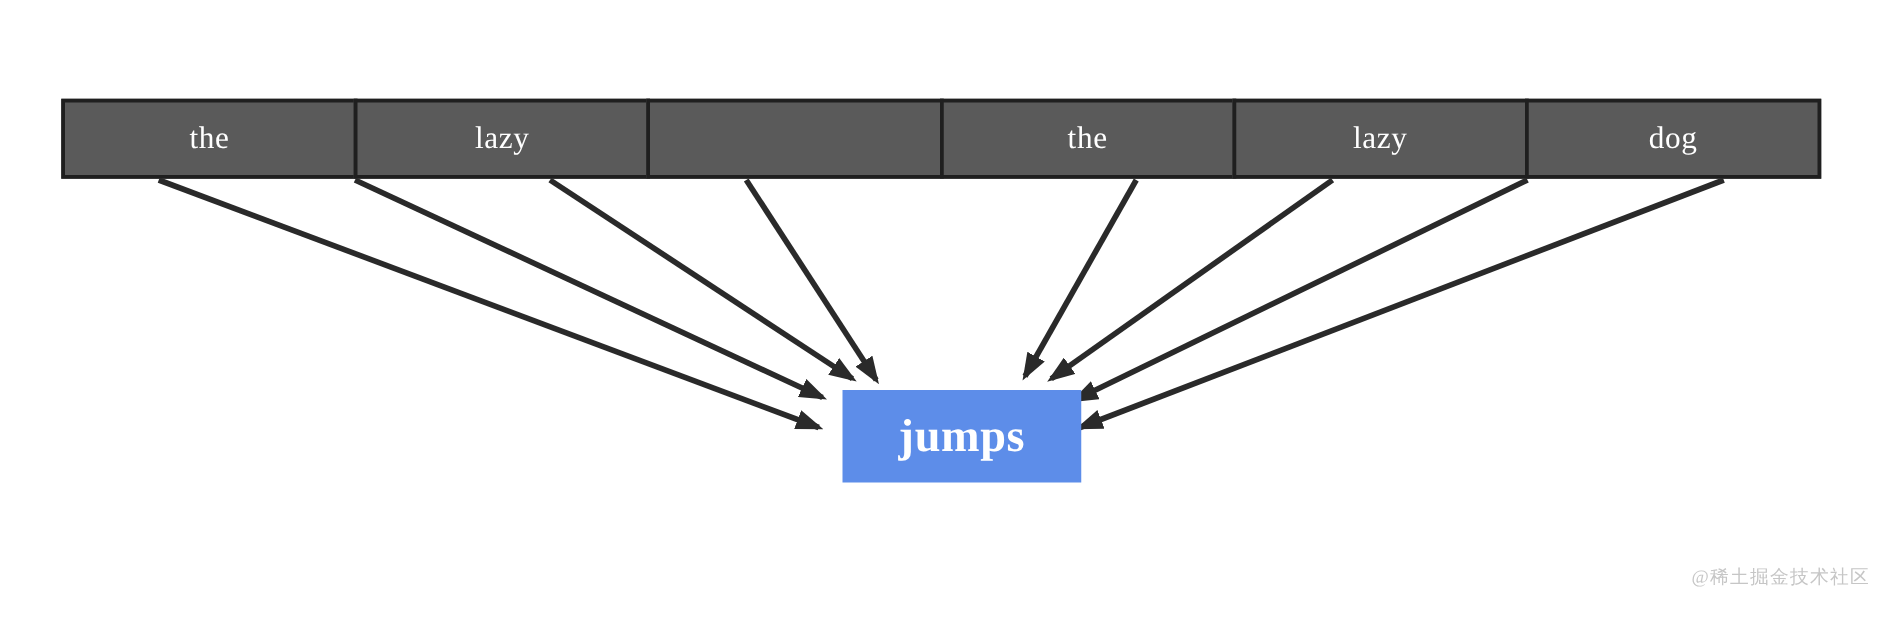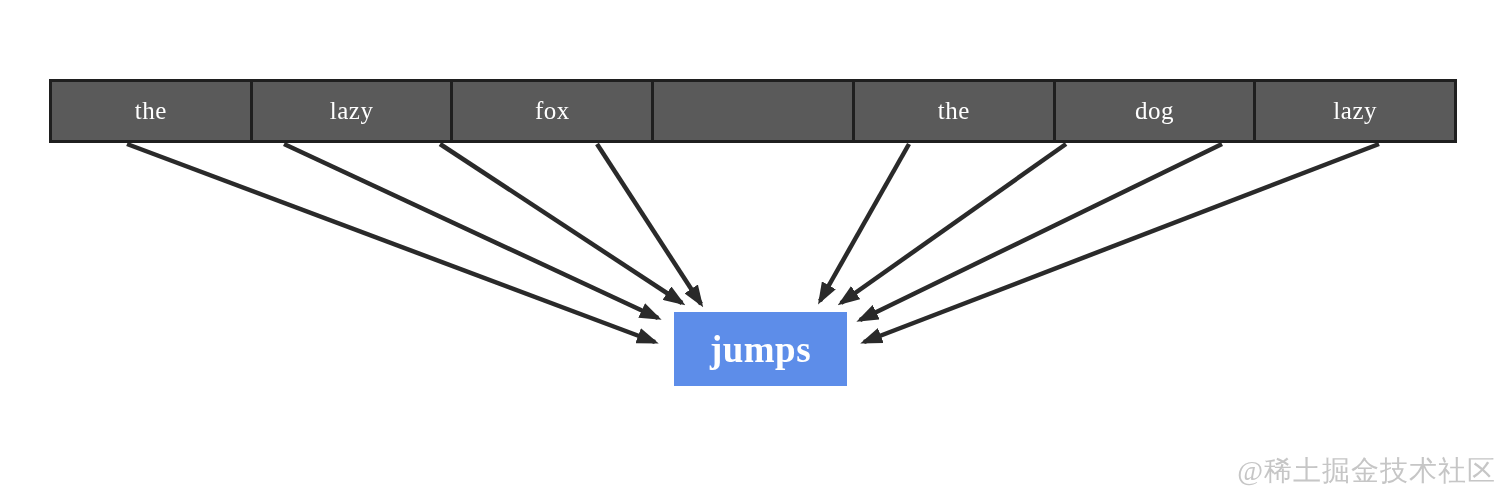--- a/index.html
+++ b/index.html
@@ -51,37 +51,37 @@
     letter-spacing: 0.5px;
     box-sizing: border-box;
   }
   .word-cell:first-child {
     margin-left: 0;
   }
   .center-box {
     position: absolute;
     left: 674px;
     top: 312px;
-    width: 173px;
+    width: 191px;
     height: 74px;
     background: var(--center_bg, #5d8de9);
     display: flex;
     align-items: center;
     justify-content: center;
     color: var(--text, #ffffff);
     font-size: 37px;
     font-weight: bold;
     letter-spacing: 0.5px;
   }
   .watermark {
     position: absolute;
     right: 16px;
     top: 452px;
     color: var(--watermark, #c6c6c6);
-    font-size: 28px;
+    font-size: 15px;
     letter-spacing: 1px;
     white-space: nowrap;
   }
 </style>
 </head>
 <body>
 
 <div class="canvas">
 
   <svg class="arrow-layer" viewBox="0 0 1512 494" xmlns="http://www.w3.org/2000/svg">
@@ -96,24 +96,23 @@
     <line x1="597" y1="144" x2="701" y2="304" marker-end="url(#ah)"></line>
     <line x1="909" y1="144" x2="820" y2="301" marker-end="url(#ah)"></line>
     <line x1="1066" y1="144" x2="841" y2="303" marker-end="url(#ah)"></line>
     <line x1="1222" y1="144" x2="860" y2="320" marker-end="url(#ah)"></line>
     <line x1="1379" y1="144" x2="864" y2="342" marker-end="url(#ah)"></line>
   </svg>
 
   <div class="word-row">
     <div class="word-cell">the</div>
     <div class="word-cell">lazy</div>
-    <div class="word-cell">fox</div>
     <div class="word-cell"></div>
     <div class="word-cell">the</div>
+    <div class="word-cell">lazy</div>
     <div class="word-cell">dog</div>
-    <div class="word-cell">lazy</div>
   </div>
 
   <div class="center-box">jumps</div>
 
   <div class="watermark">@稀土掘金技术社区</div>
 
 </div>
 
 </body></html>

